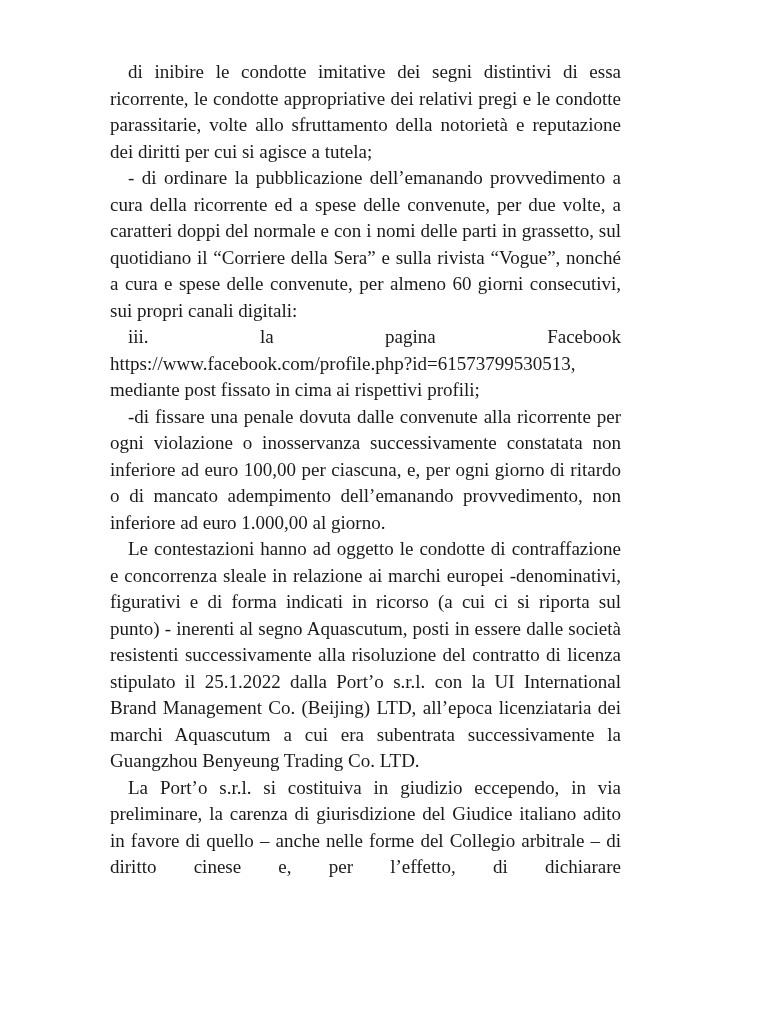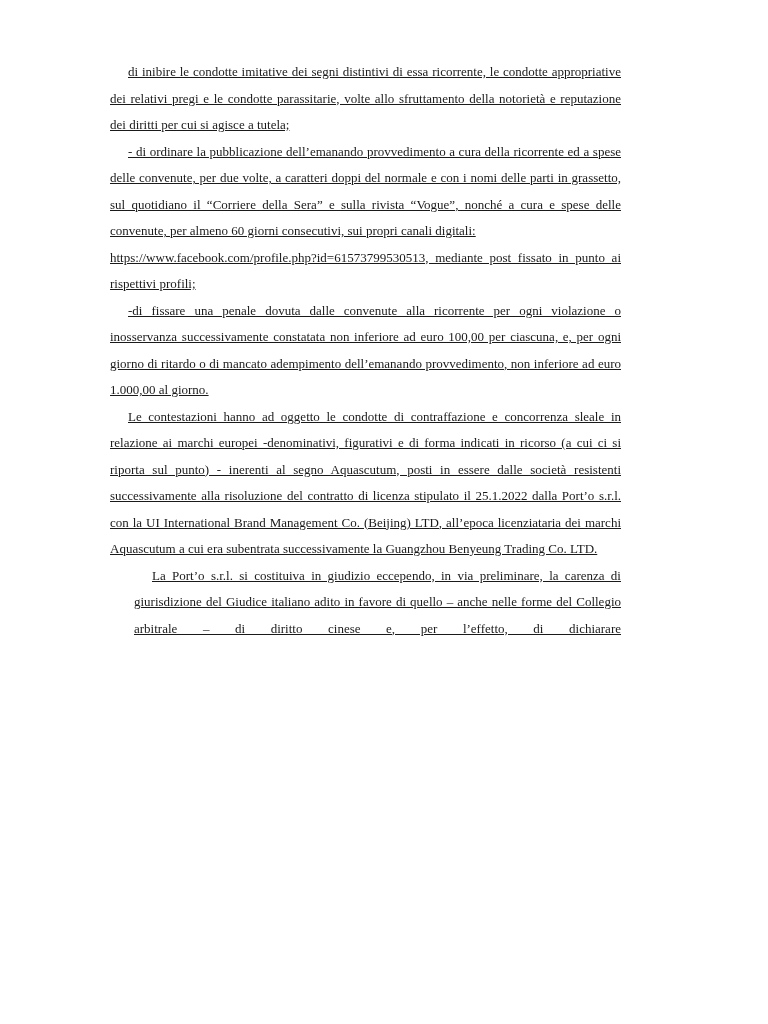--- a/index.html
+++ b/index.html
@@ -12,45 +12,44 @@
       height: 1024px;
       overflow: hidden;
       position: relative;
     }
     .page {
       position: absolute;
       left: 110px;
       top: 59px;
       width: 511px;
       font-family: "Liberation Serif", serif;
-      font-size: 13px;
+      font-size: 19px;
       line-height: 26.5px;
       color: #1a1a1a;
-      text-decoration: underline;
     }
     .para {
       margin: 0;
       text-align: justify;
       text-indent: 18px;
       hyphens: none;
     }
     .para.last-line-justify {
       text-align-last: justify;
-      margin-left: 24px;
     }
     .item-head {
       margin: 0;
       text-indent: 18px;
       text-align: justify;
       text-align-last: justify;
     }
   </style>
 </head>
 <body>
 
 <div class="page">
   <p class="para">di inibire le condotte imitative dei segni distintivi di essa ricorrente, le condotte appropriative dei relativi pregi e le condotte parassitarie, volte allo sfruttamento della notorietà e reputazione dei diritti per cui si agisce a tutela;</p>
   <p class="para">- di ordinare la pubblicazione dell’emanando provvedimento a cura della ricorrente ed a spese delle convenute, per due volte, a caratteri doppi del normale e con i nomi delle parti in grassetto, sul quotidiano il “Corriere della Sera” e sulla rivista “Vogue”, nonché a cura e spese delle convenute, per almeno 60 giorni consecutivi, sui propri canali digitali:</p>
-  <p class="para" style="text-indent:0">https://www.facebook.com/profile.php?id=61573799530513, mediante post fissato in punto ai rispettivi profili;</p>
+  <p class="item-head">iii. la pagina Facebook</p>
+  <p class="para" style="text-indent:0">https://www.facebook.com/profile.php?id=61573799530513, mediante post fissato in cima ai rispettivi profili;</p>
   <p class="para">-di fissare una penale dovuta dalle convenute alla ricorrente per ogni violazione o inosservanza successivamente constatata non inferiore ad euro 100,00 per ciascuna, e, per ogni giorno di ritardo o di mancato adempimento dell’emanando provvedimento, non inferiore ad euro 1.000,00 al giorno.</p>
   <p class="para">Le contestazioni hanno ad oggetto le condotte di contraffazione e concorrenza sleale in relazione ai marchi europei -denominativi, figurativi e di forma indicati in ricorso (a cui ci si riporta sul punto) - inerenti al segno Aquascutum, posti in essere dalle società resistenti successivamente alla risoluzione del contratto di licenza stipulato il 25.1.2022 dalla Port’o s.r.l. con la UI International Brand Management Co. (Beijing) LTD, all’epoca licenziataria dei marchi Aquascutum a cui era subentrata successivamente la Guangzhou Benyeung Trading Co. LTD.</p>
   <p class="para last-line-justify">La Port’o s.r.l. si costituiva in giudizio eccependo, in via preliminare, la carenza di giurisdizione del Giudice italiano adito in favore di quello – anche nelle forme del Collegio arbitrale – di diritto cinese e, per l’effetto, di dichiarare</p>
 </div>
 
 </body></html>

